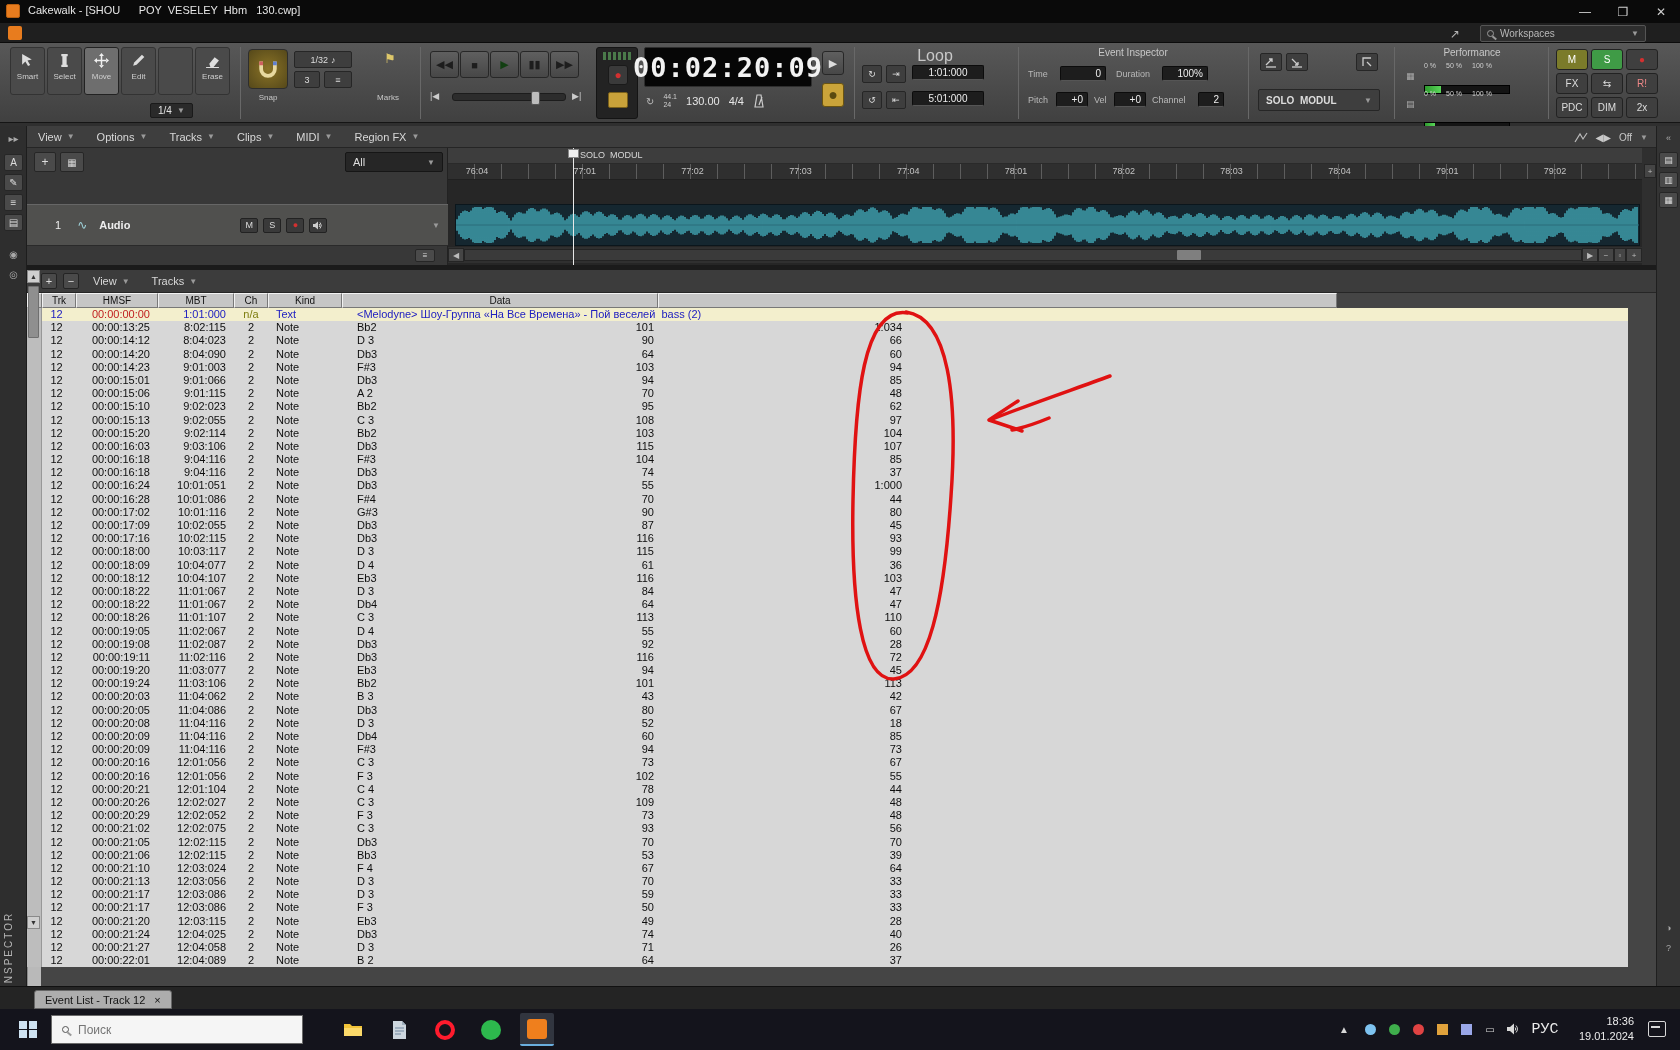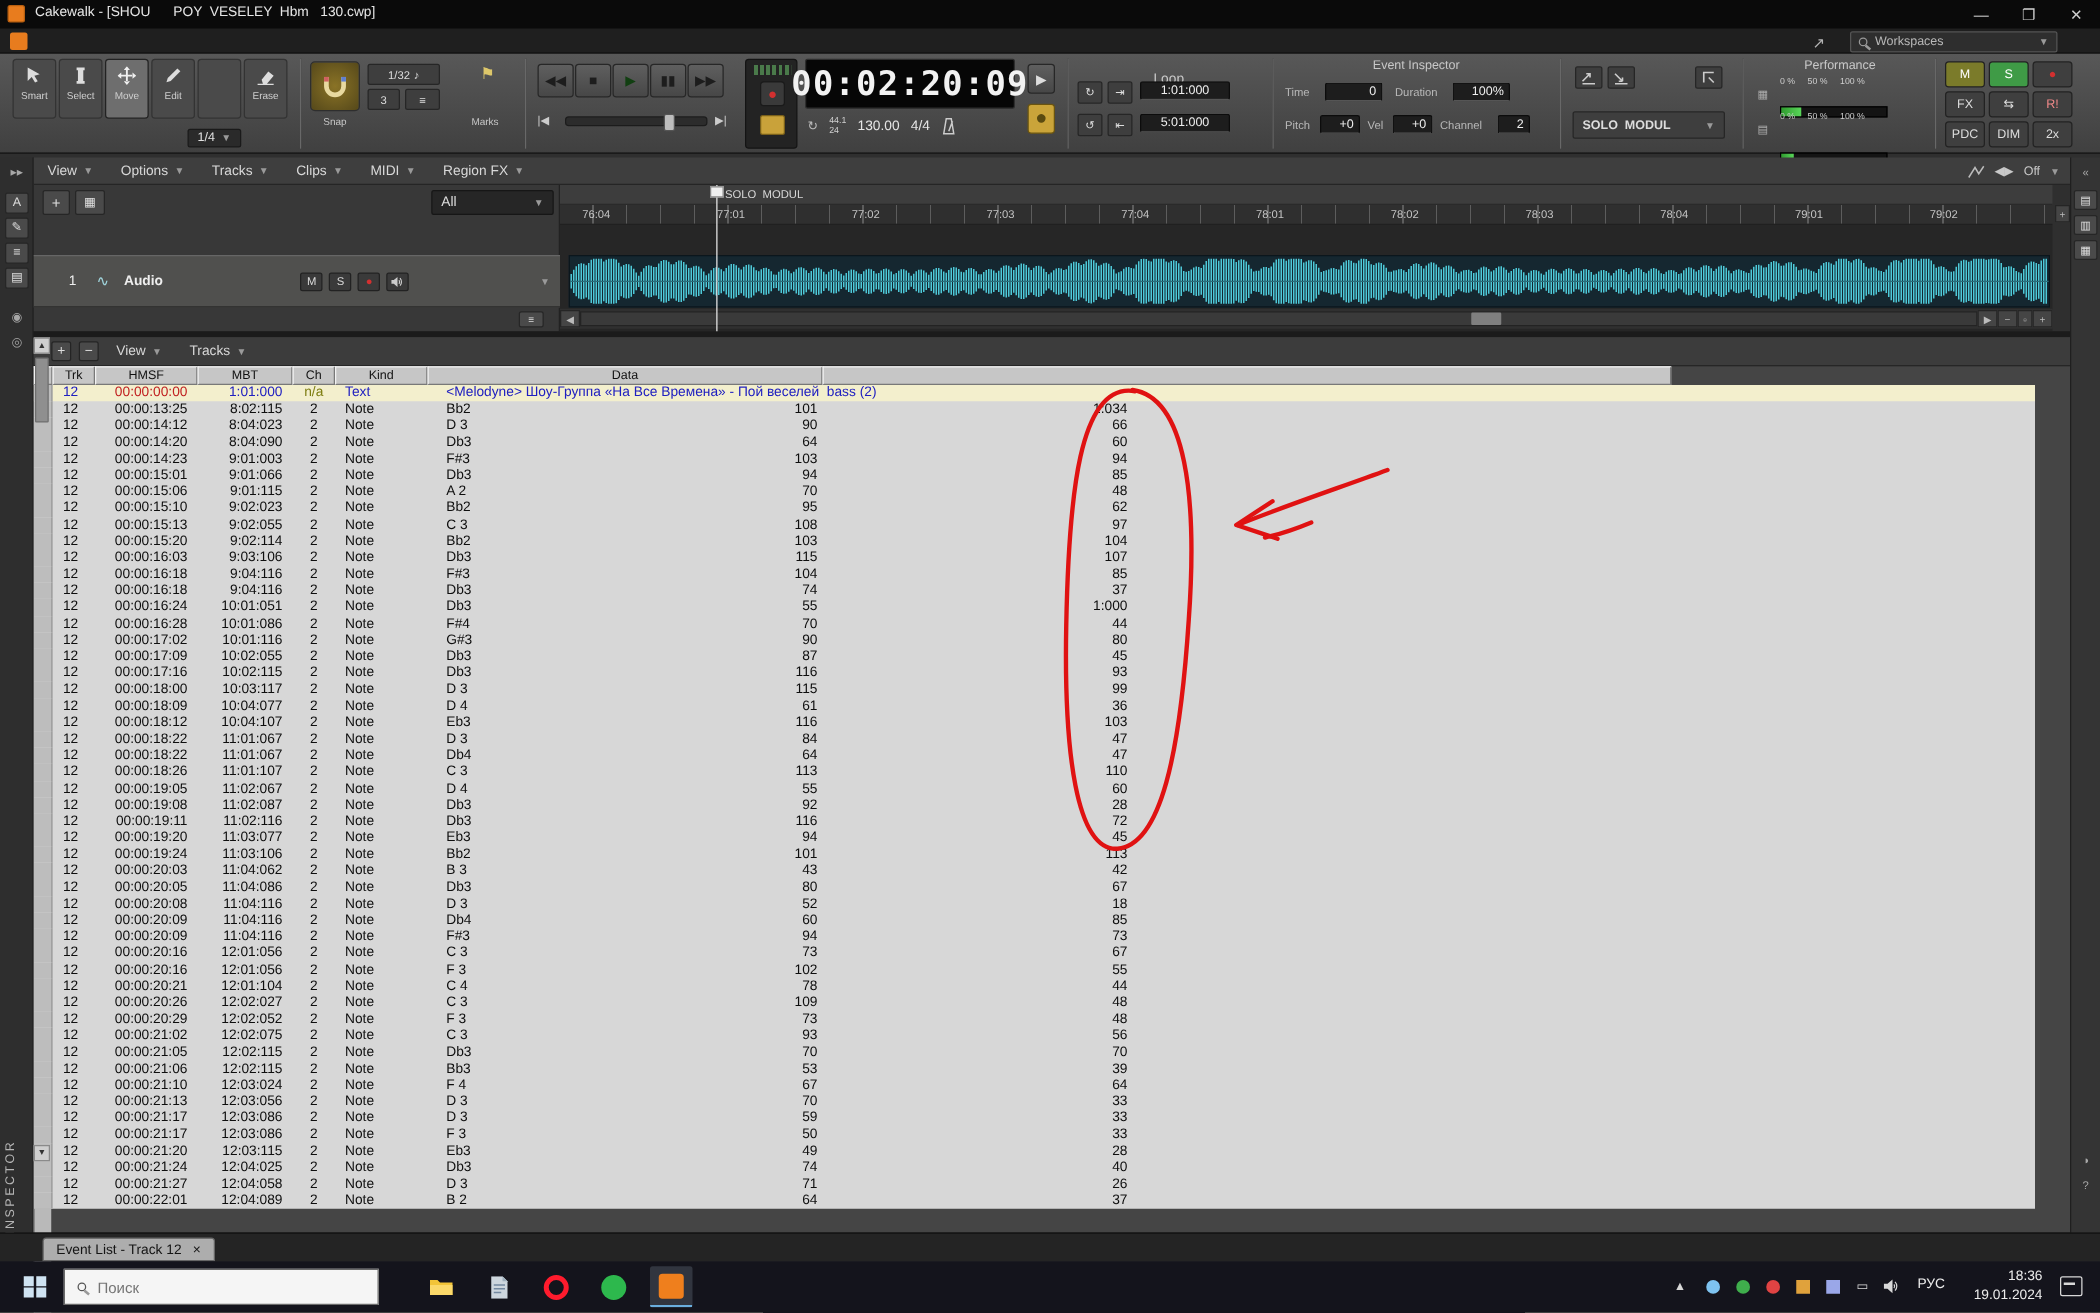--- a/index.html
+++ b/index.html
@@ -269,21 +269,21 @@
           </svg>
       </div>
     </div>
 
     <div class="abs trans-btn" style="left:822px; top:8px; width:22px; height:24px; color:#ddd;">▶</div>
     <div class="abs tb-center" style="left:822px; top:40px; width:22px; height:24px; background:#caa43a; border:1px solid #6a5410; border-radius:3px; color:#5a4a10;">●</div>
 
     <div class="abs tsep" style="left:854px;"></div>
 
     <div class="abs" style="left:860px; top:2px; width:150px; height:76px;">
-      <div class="module-label" style="font-size:11px; margin-top:12px;">Loop</div>
+      <div class="module-label" style="font-size:16px; margin-top:2px;">Loop</div>
       <div class="abs small-btn" style="left:2px; top:20px; width:20px; height:18px;">↻</div>
       <div class="abs small-btn" style="left:26px; top:20px; width:20px; height:18px;">⇥</div>
       <div class="abs ei-box" style="left:52px; top:20px; width:72px; text-align:center;">1:01:000</div>
       <div class="abs small-btn" style="left:2px; top:46px; width:20px; height:18px;">↺</div>
       <div class="abs small-btn" style="left:26px; top:46px; width:20px; height:18px;">⇤</div>
       <div class="abs ei-box" style="left:52px; top:46px; width:72px; text-align:center;">5:01:000</div>
     </div>
 
     <div class="abs tsep" style="left:1018px;"></div>
 
@@ -1124,21 +1124,21 @@
     <div class="abs tray-ico tb-center" style="left:1458px;">
         <span style="width:11px;height:11px;background:#9aa7e8;"></span>
       </div>
     <div class="abs tray-ico tb-center" style="left:1482px;">▭</div>
     <div class="abs tray-ico tb-center" style="left:1506px;">
       <svg width="14" height="12" viewBox="0 0 14 12">
           <path d="M0 4h3l4-3.5v11L3 8H0z" fill="#d8d8d8"></path>
           <path d="M9 2.5a5 5 0 0 1 0 7M8.2 4.5a2.6 2.6 0 0 1 0 3" stroke="#d8d8d8" fill="none"></path>
         </svg>
     </div>
-    <div class="abs tb-center" style="left:1528px; top:12px; width:34px; color:#ececec; font-size:11px;">РУС</div>
+    <div class="abs tb-center" style="left:1528px; top:12px; width:34px; color:#ececec; font-size:15px;font-family:Liberation Mono, monospace;">РУС</div>
     <div id="clock" class="abs">
       <div>18:36</div>
       <div>19.01.2024</div>
     </div>
     <div id="action-center" class="abs"></div>
   </div>
 
   <svg id="annotations" class="abs">
     <path d="M 906 312 C 949 318, 958 398, 951 496 C 944 602, 929 676, 894 679 C 861 681, 851 602, 853 500 C 855 398, 863 305, 908 313" fill="none" stroke="#e01212" stroke-width="3.5" stroke-linecap="round"></path>
     <path d="M 1110 376 C 1072 390, 1030 404, 990 420" fill="none" stroke="#e01212" stroke-width="3.5" stroke-linecap="round"></path>

